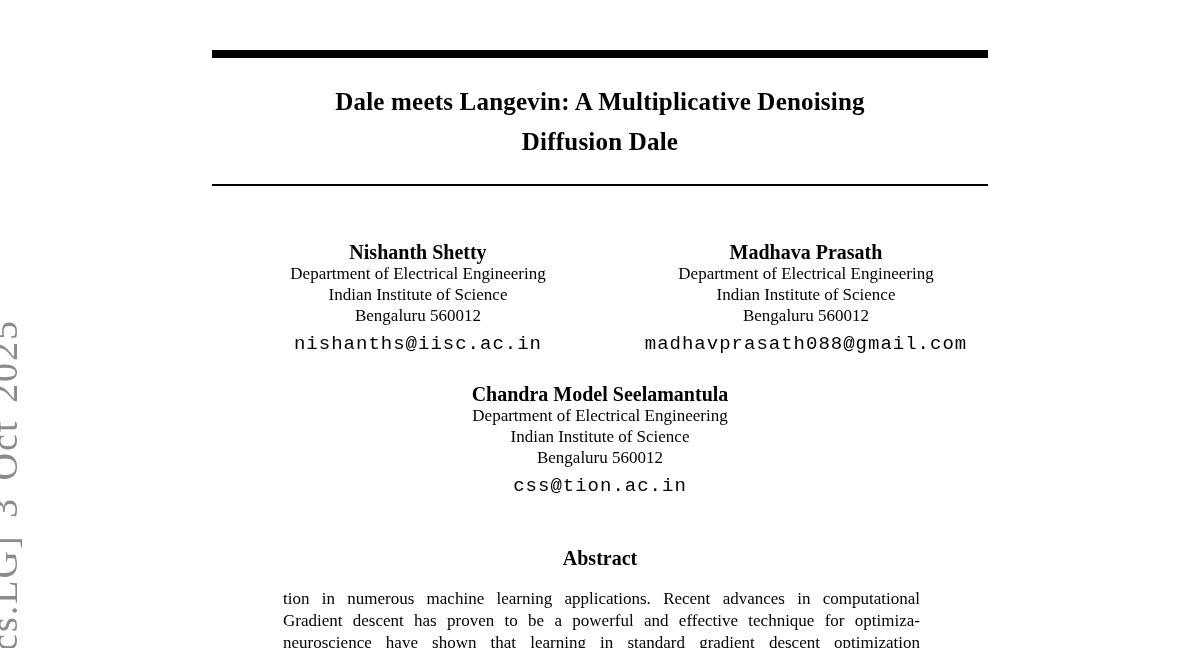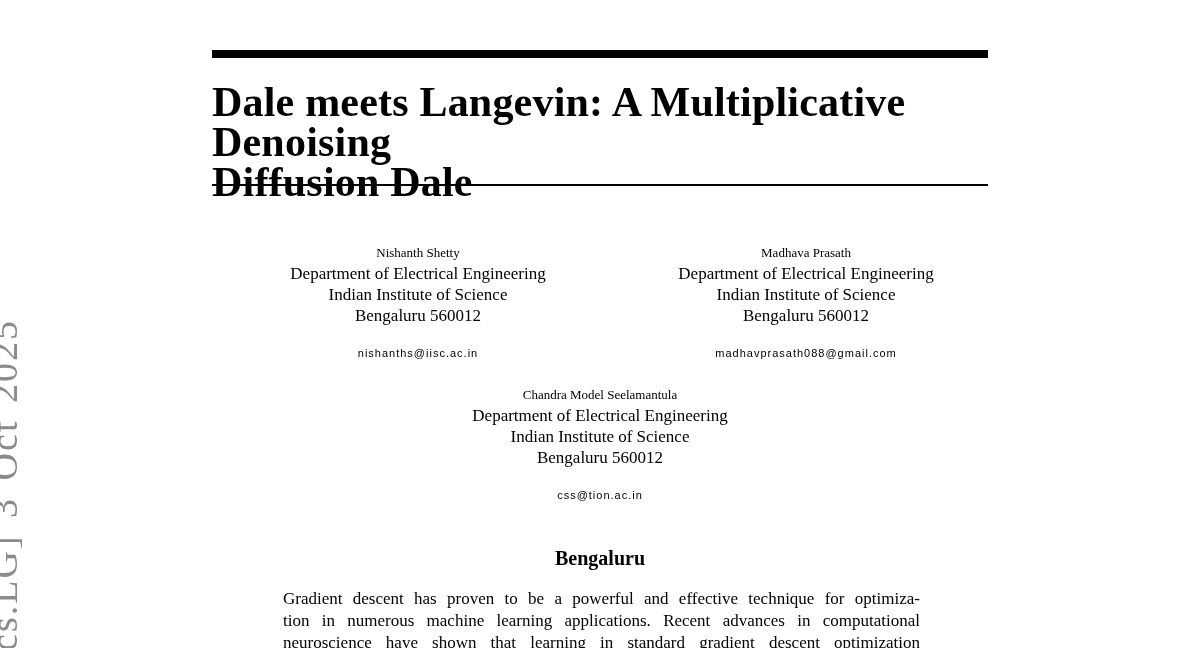--- a/index.html
+++ b/index.html
@@ -46,44 +46,44 @@
     height: 2px;
     background: #000000;
   }
 
   .title {
     position: absolute;
     left: 212px;
     top: 82px;
     width: 776px;
     margin: 0;
-    text-align: left;
-    font-size: 42px;
+    text-align: center;
+    font-size: 25px;
     line-height: 40px;
     font-weight: bold;
     letter-spacing: 0.2px;
   }
   .title .tline { display: block; }
 
   .author-block {
     position: absolute;
     width: 380px;
     text-align: center;
     font-size: 17px;
     line-height: 21px;
   }
   .author-block .name {
-    font-weight: normal;
-    font-size: 13px;
+    font-weight: bold;
+    font-size: 20px;
   }
   .author-block .email {
-    font-family: Liberation Sans, sans-serif;
-    font-size: 11px;
+    font-family: Liberation Mono, monospace;
+    font-size: 19px;
     letter-spacing: 1px;
-    margin-top: 17px;
+    margin-top: 8px;
   }
 
   .author-1 { left: 228px; top: 242px; }
   .author-2 { left: 616px; top: 242px; }
   .author-3 { left: 410px; top: 384px; }
 
   .abstract-heading {
     position: absolute;
     left: 212px;
     top: 547px;
@@ -140,21 +140,21 @@
   </div>
 
   <div class="author-block author-3">
     <div class="name">Chandra Model Seelamantula</div>
     <div class="affil">Department of Electrical Engineering</div>
     <div class="affil">Indian Institute of Science</div>
     <div class="affil">Bengaluru 560012</div>
     <div class="email">css@tion.ac.in</div>
   </div>
 
-  <h2 class="abstract-heading">Bengaluru</h2>
+  <h2 class="abstract-heading">Abstract</h2>
 
   <div class="abstract-body">
+    <div class="abs-line">tion in numerous machine learning applications. Recent advances in computational</div>
     <div class="abs-line">Gradient descent has proven to be a powerful and effective technique for optimiza-</div>
-    <div class="abs-line">tion in numerous machine learning applications. Recent advances in computational</div>
     <div class="abs-line">neuroscience have shown that learning in standard gradient descent optimization</div>
   </div>
 
 </div>
 
 </body></html>

